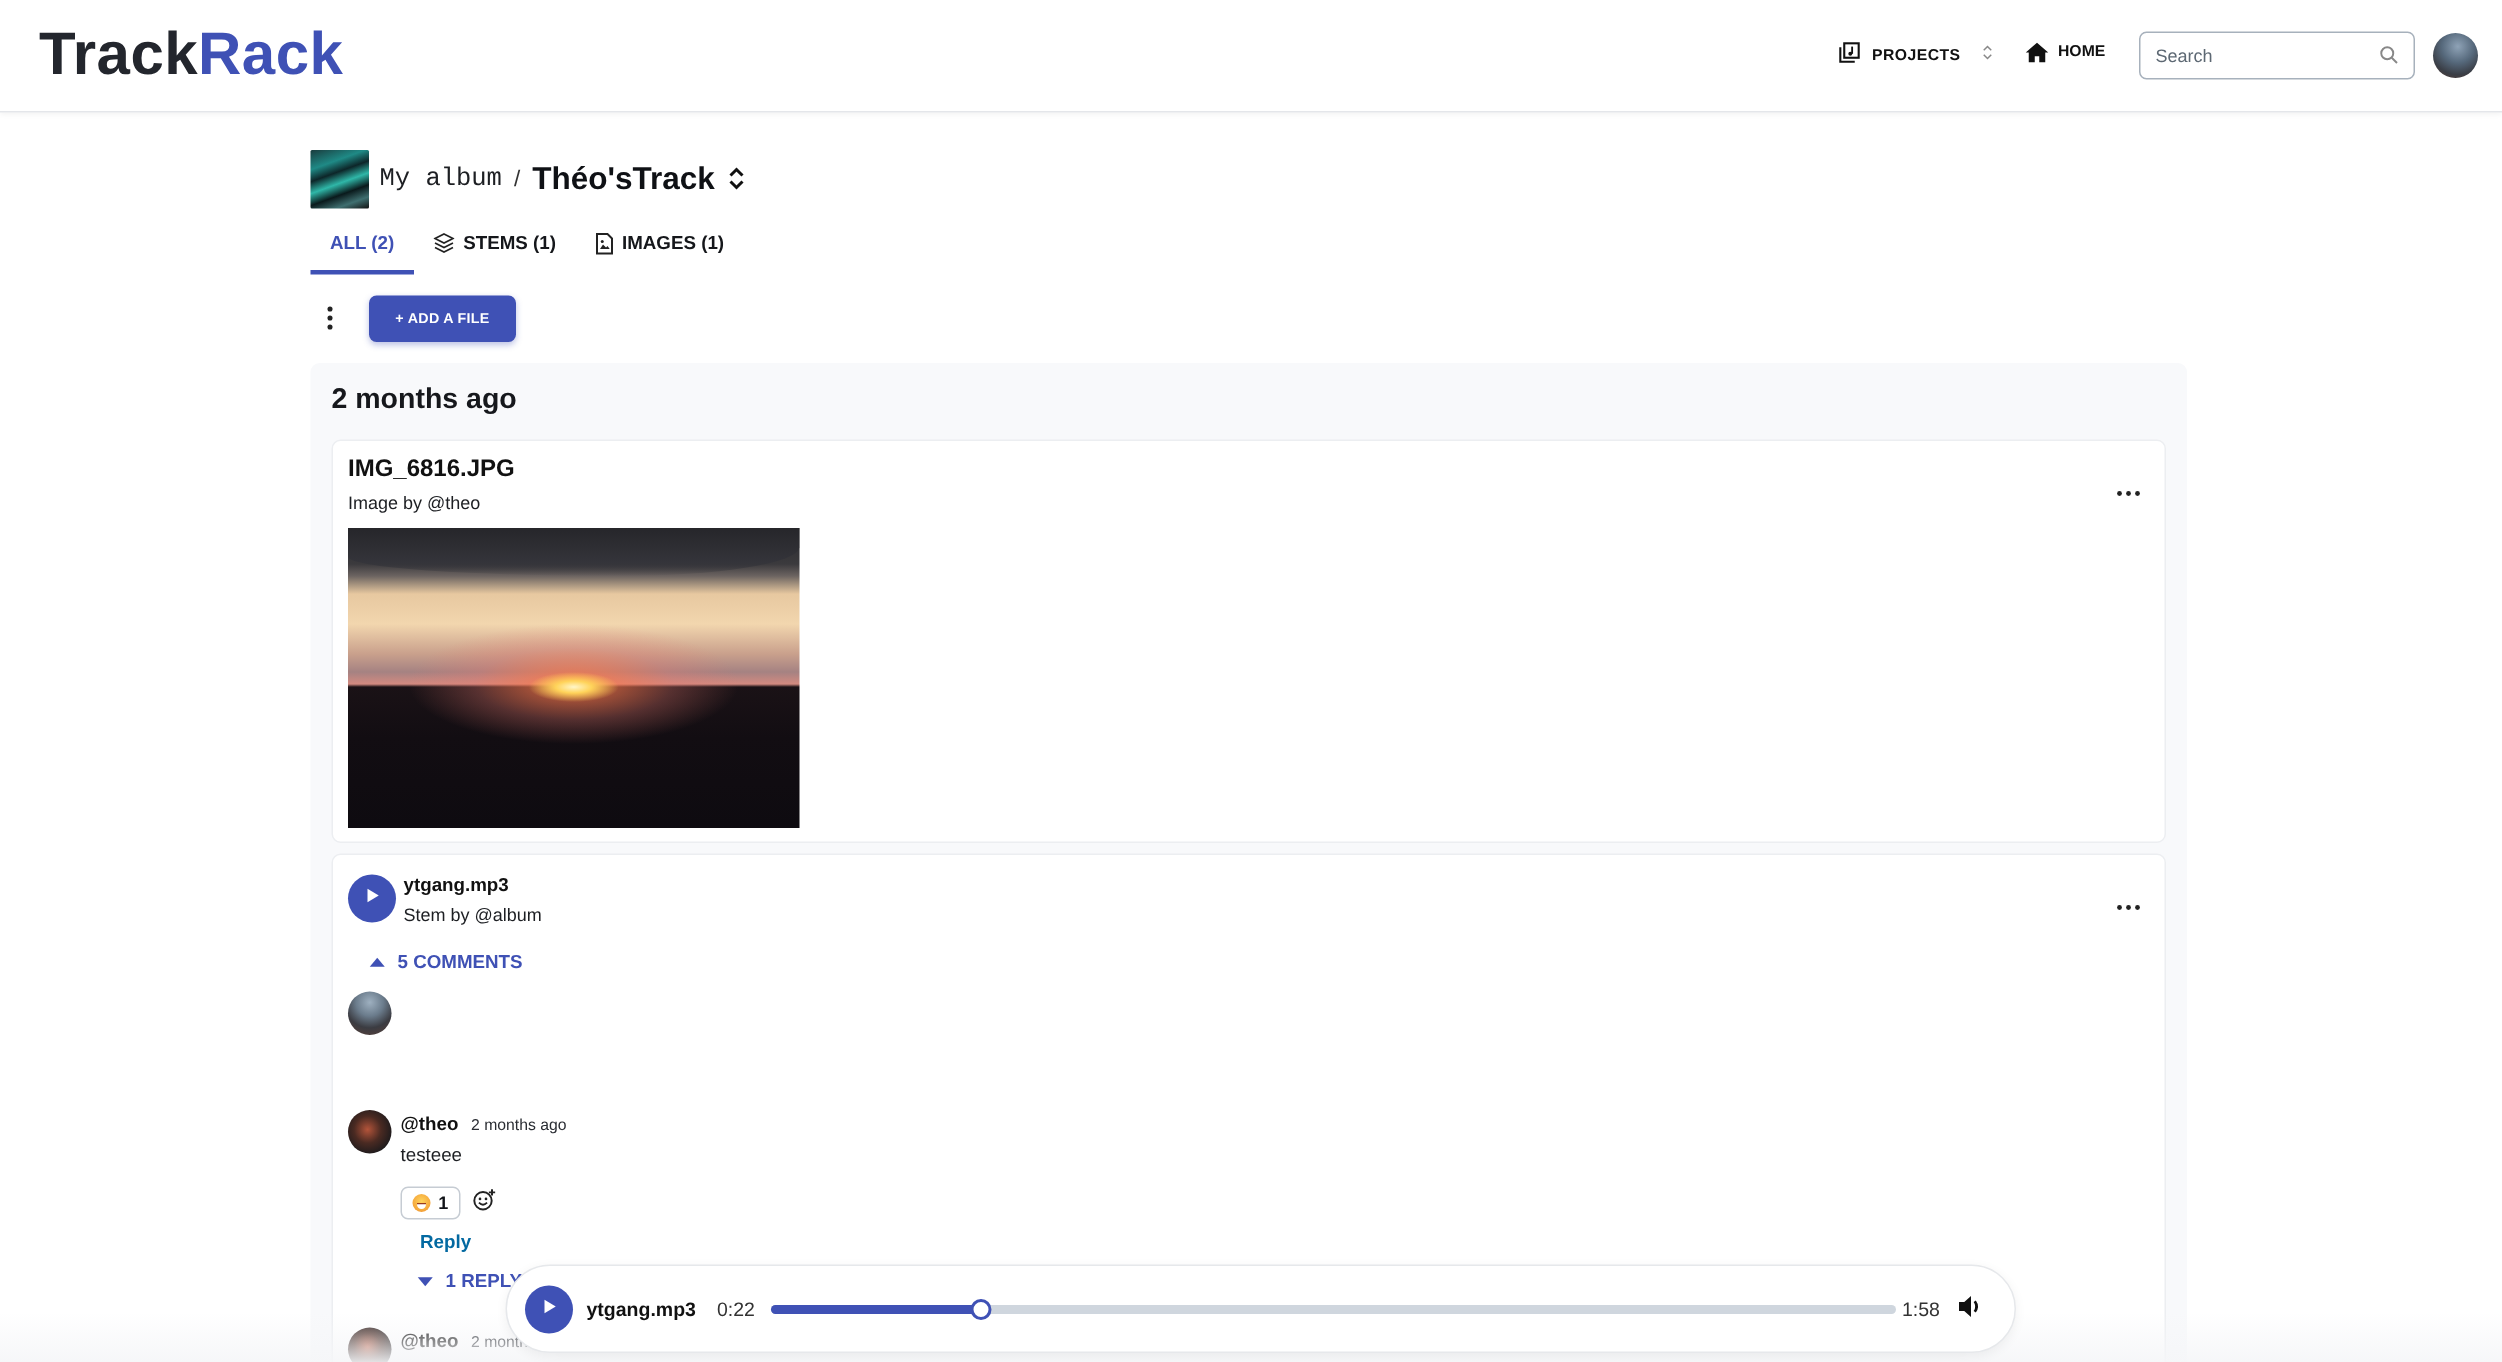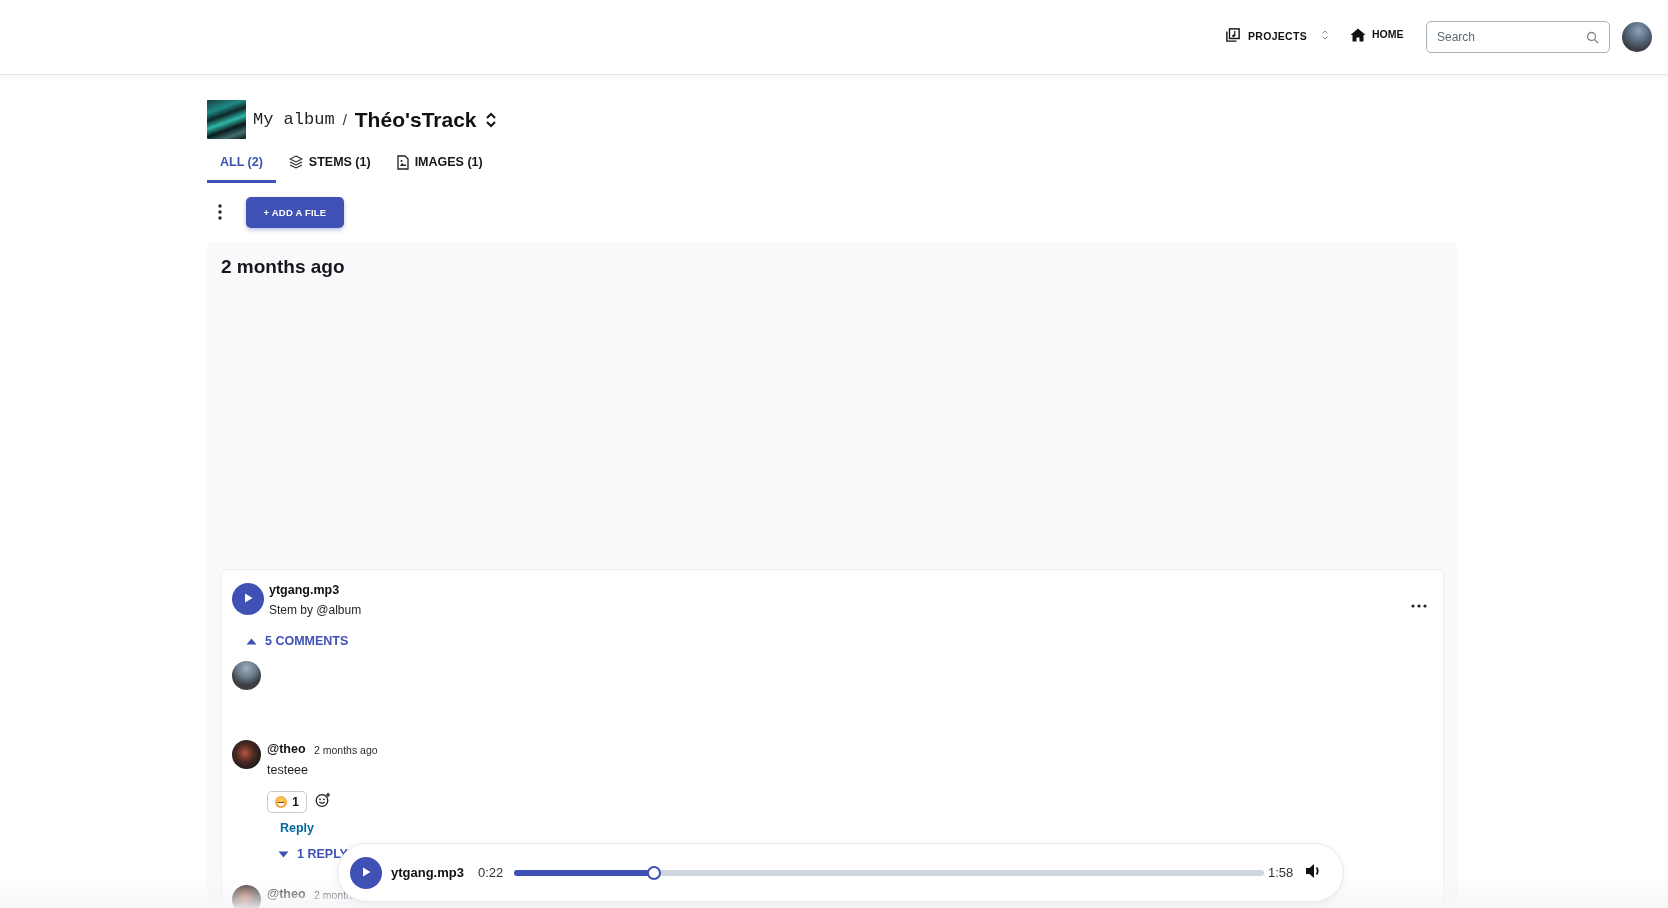--- a/index.html
+++ b/index.html
@@ -77,20 +77,23 @@
   .pl-track { position: absolute; left: 176px; top: 26px; width: 750px; height: 6px; background: #cfd6de; border-radius: 3px; cursor: pointer; }
   .pl-fill { position: absolute; left: 0; top: 0; height: 6px; background: #3f51b5; border-radius: 3px; }
   .pl-thumb { position: absolute; top: -4px; width: 14px; height: 14px; margin-left: -7px; border-radius: 50%; background: #fff; border: 2px solid #3f51b5; cursor: grab; }
   .pl-dur { position: absolute; left: 930px; top: 21px; font-size: 13px; color: #333; }
   .pl-vol { position: absolute; left: 967px; top: 19px; cursor: pointer; }
 </style>
 </head>
 <body>
 
 <div class="header">
+  <div class="logo">
+    <span class="a">Track</span><span class="b">Rack</span>
+  </div>
 
   <div class="nav-projects">
     <span>
       <svg width="14" height="14" viewBox="0 0 16 16">
           <rect x="4" y="1" width="11" height="11" fill="none" stroke="#111" stroke-width="1.6"></rect>
           <path d="M1 4 V15 H12" fill="none" stroke="#111" stroke-width="1.6"></path>
           <path d="M10 3.5 V9" stroke="#111" stroke-width="1.4"></path>
           <circle cx="8.6" cy="9" r="1.5" fill="#111"></circle>
         </svg>
     </span>
@@ -167,20 +170,34 @@
       <circle cx="2" cy="2" r="1.7" fill="#222"></circle>
       <circle cx="2" cy="8" r="1.7" fill="#222"></circle>
       <circle cx="2" cy="14" r="1.7" fill="#222"></circle>
     </svg>
 </span>
 <button class="add-btn">+ ADD A FILE</button>
 
 <div class="section">
   <div class="section-title">2 months ago</div>
 
+  <div class="card card-img">
+    <div class="fname">IMG_6816.JPG</div>
+    <div class="fsub">Image by @theo</div>
+    <span class="more">
+      <svg width="16" height="4" viewBox="0 0 16 4">
+          <circle cx="2" cy="2" r="1.6" fill="#222"></circle>
+          <circle cx="8" cy="2" r="1.6" fill="#222"></circle>
+          <circle cx="14" cy="2" r="1.6" fill="#222"></circle>
+        </svg>
+    </span>
+    <div class="photo">
+        <div class="cloud"></div>
+      </div>
+  </div>
 
   <div class="card card-stem">
     <div class="play-btn stem-play">
       <span><svg width="12" height="12" viewBox="0 0 12 12">
             <path d="M3 1.5 L10.5 6 L3 10.5 Z" fill="#fff"></path>
           </svg></span>
     </div>
     <div class="stem-name">ytgang.mp3</div>
     <div class="stem-sub">Stem by @album</div>
     <span class="more">

